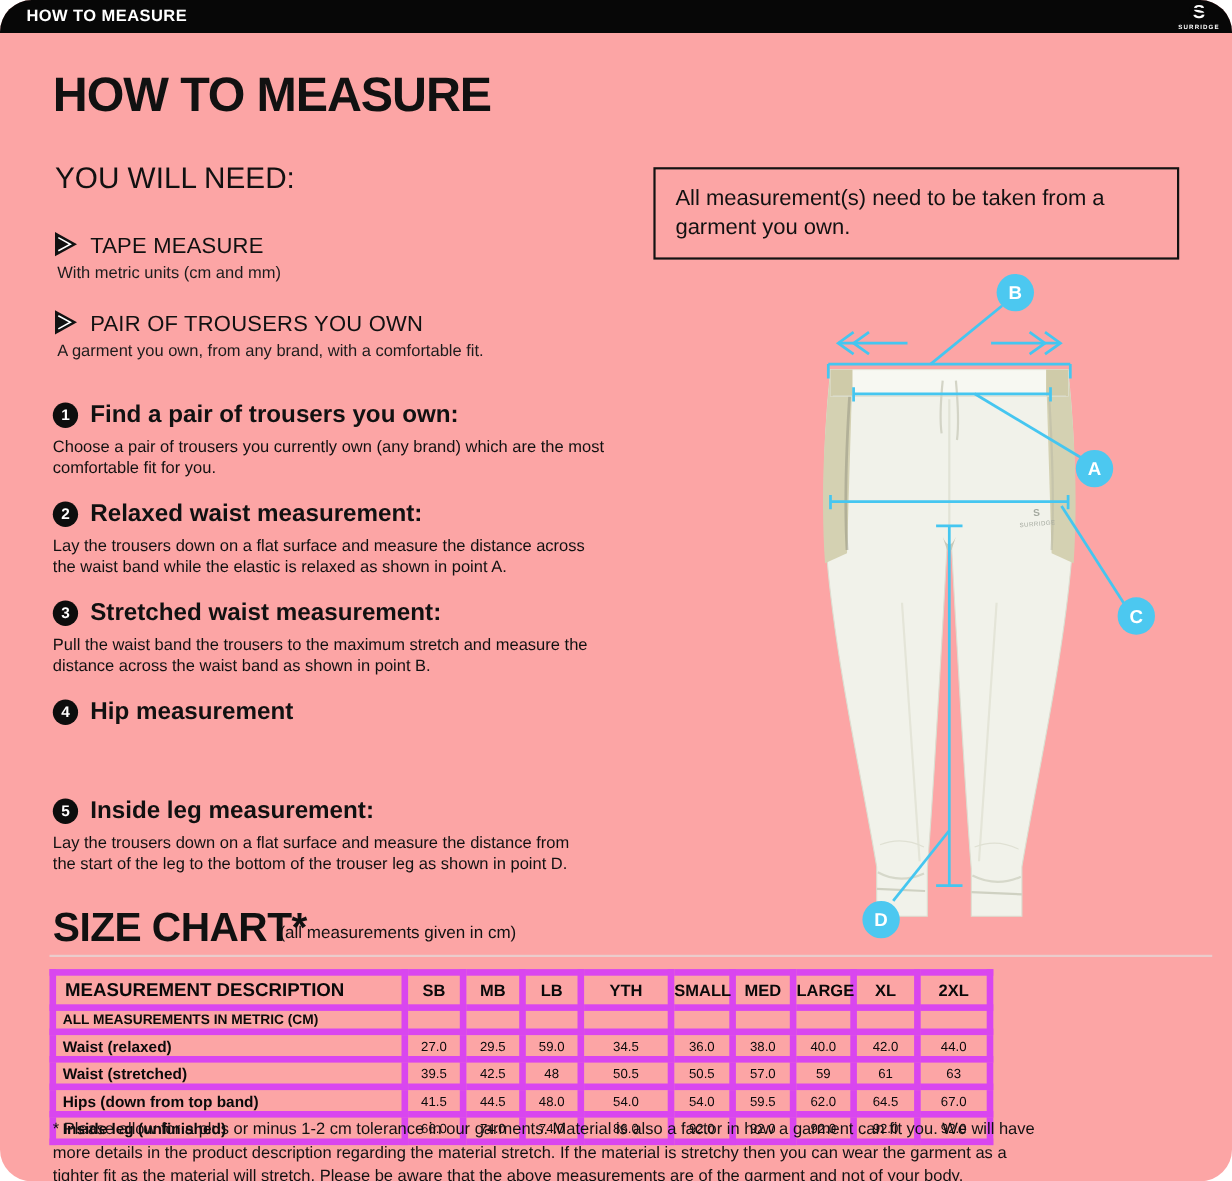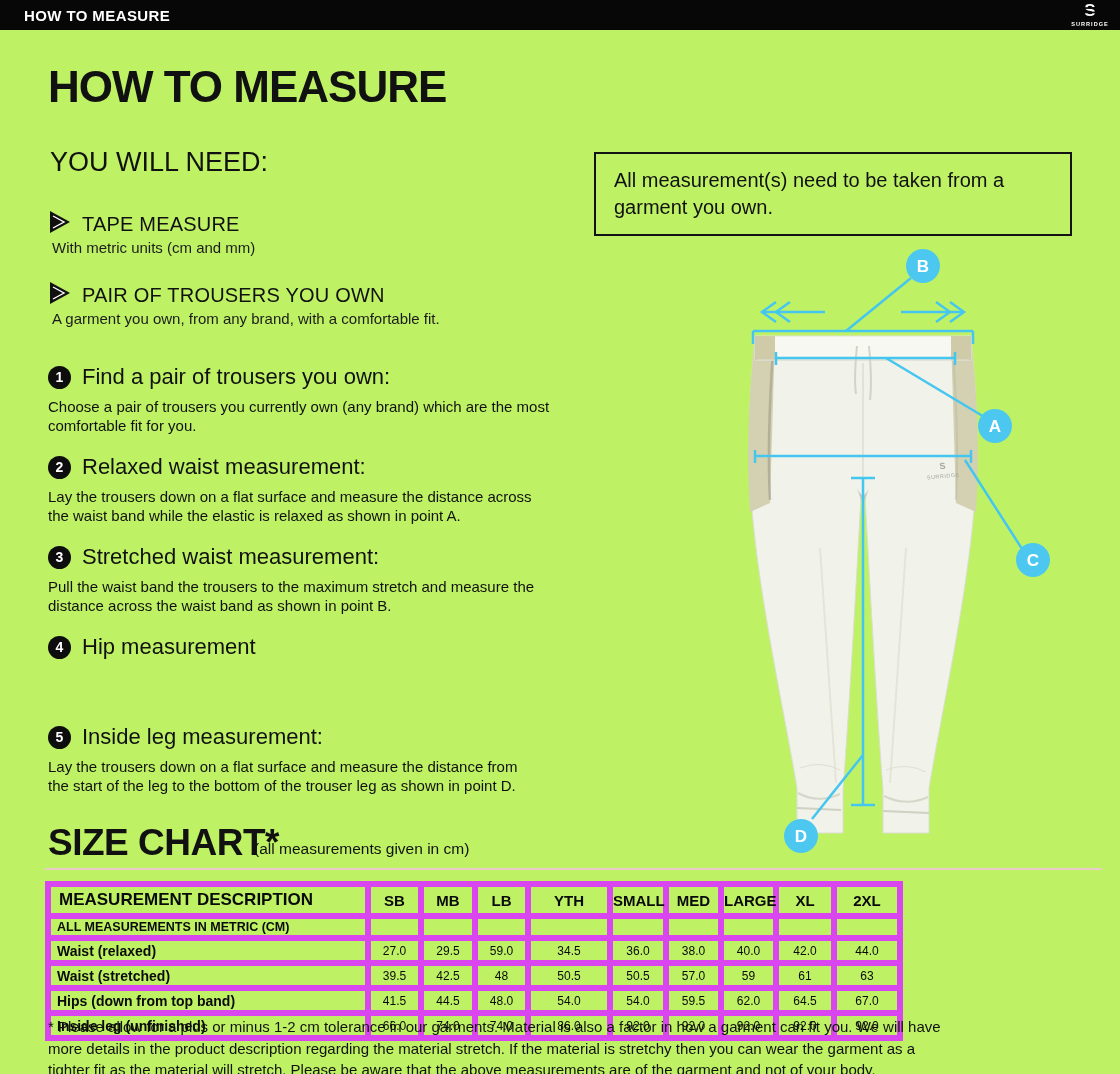--- a/index.html
+++ b/index.html
@@ -1,17 +1,17 @@
 <!DOCTYPE html>
 <html><head>
 <meta charset="utf-8">
 <style>
   html,body { margin:0; padding:0; background:#fff; }
   body { font-family:"Liberation Sans", sans-serif; color:#151515; }
-  .canvas { position:relative; width:1120px; height:1074px; background:#bef264; overflow:hidden; }
+  .canvas { position:relative; width:1120px; height:1074px; background:#fca5a5; overflow:hidden;border-radius:29px; }
 
   
   .topbar { position:absolute; left:0; top:0; width:1120px; height:30px; background:#070707; }
   .topbar-title { position:absolute; left:24px; top:50%; transform:translateY(-50%);
                   color:#fff; font-size:15px; font-weight:600; letter-spacing:.4px; }
   .topbar-logo { position:absolute; right:10px; top:2px; }
 
   
   .page-title { position:absolute; left:48px; top:62px; font-size:44px; font-weight:600;
                 letter-spacing:-1px; color:#111; }
@@ -25,21 +25,21 @@
   .need-title { font-size:20px; font-weight:500; color:#111; letter-spacing:.2px; }
   .need-sub { margin:0 0 0 4px; font-size:15px; color:#1c1c1c; }
 
   
   .step { position:absolute; left:48px; width:690px; }
   .step.s1 { top:364px; } .step.s2 { top:454px; } .step.s3 { top:544px; }
   .step.s4 { top:634px; } .step.s5 { top:724px; }
   .step-head { display:flex; align-items:center; gap:11px; }
   .badge { width:23px; height:23px; border-radius:50%; background:#0d0d0d; color:#fff;
            font-size:14px; font-weight:700; display:flex; align-items:center; justify-content:center; flex:0 0 auto; }
-  .step-title { font-size:22px; font-weight:400; color:#111; }
+  .step-title { font-size:22px; font-weight:700; color:#111; }
   .step-body { margin-top:7px; font-size:15px; line-height:1.28; color:#111; white-space:pre-line; }
 
   
   .note-box { position:absolute; left:594px; top:152px; width:438px; border:2px solid #131313;
               padding:13px 18px; font-size:20px; line-height:1.35; color:#111; white-space:pre-line; }
 
   
   .diagram { position:absolute; left:728px; top:248px; width:350px; height:618px; }
 
   

